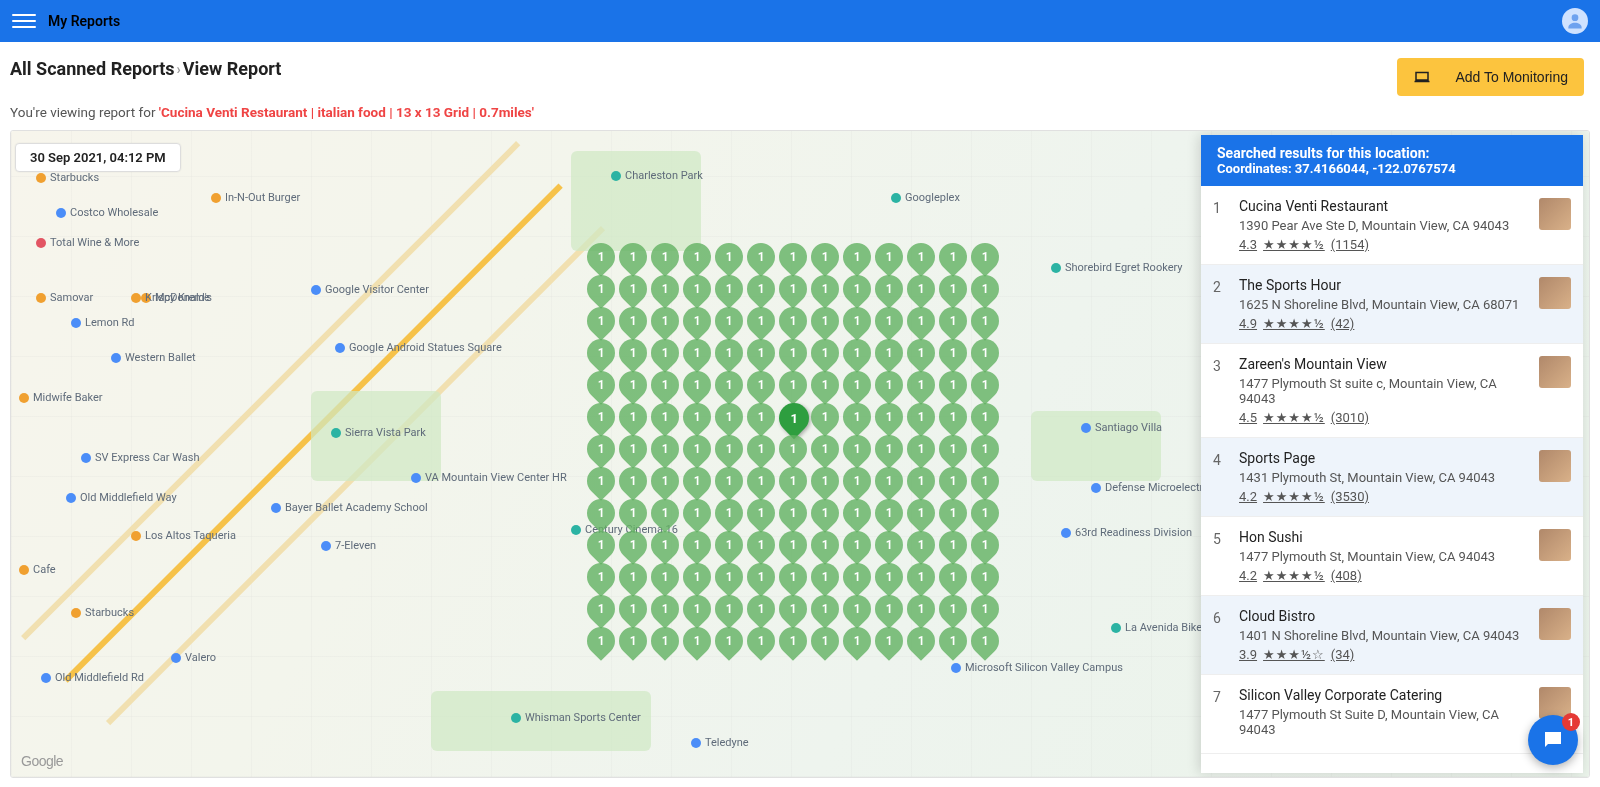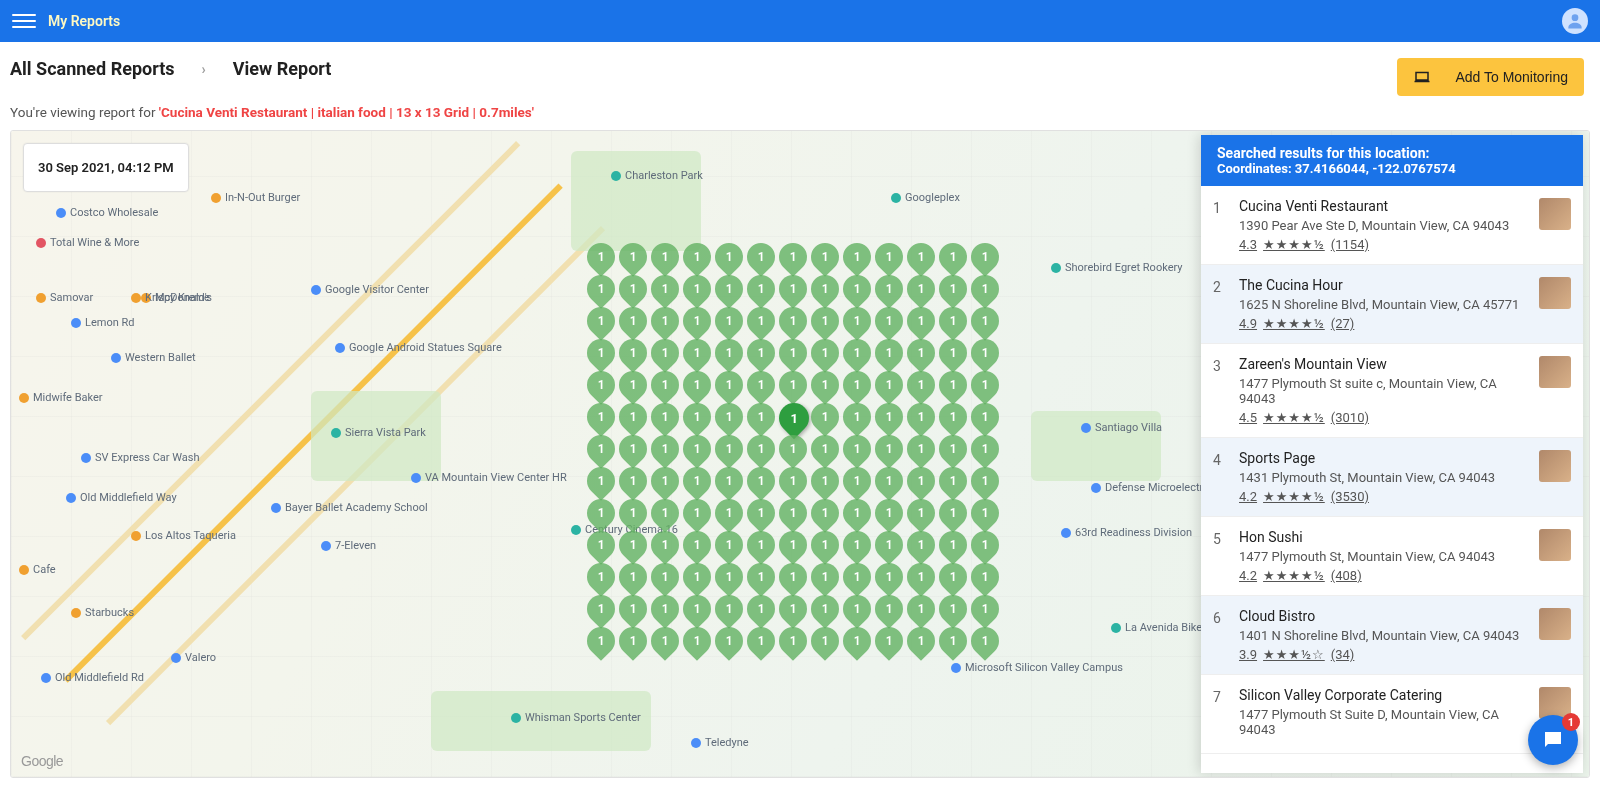--- a/index.html
+++ b/index.html
@@ -1,28 +1,28 @@
 <!DOCTYPE html>
 <html><head>
 <meta charset="utf-8">
 <style>
   * { box-sizing: border-box; margin: 0; padding: 0; }
   body { font-family: -apple-system, BlinkMacSystemFont, "Segoe UI", Roboto, Arial, sans-serif; background: #fff; color: #212121; width: 1600px; height: 787px; overflow: hidden; position: relative; }
 
   
-  .topbar { height: 42px; background: #1a73e8; display: flex; align-items: center; padding: 0 12px; color: #fef9c3; }
+  .topbar { height: 42px; background: #1a73e8; display: flex; align-items: center; padding: 0 12px; color: #000000; }
   .hamburger { width: 24px; height: 24px; cursor: pointer; display: flex; flex-direction: column; justify-content: center; gap: 4px; }
   .hamburger span { display: block; height: 2px; background: #fff; border-radius: 1px; }
   .topbar-title { margin-left: 12px; font-weight: 600; font-size: 14px; }
   .avatar { margin-left: auto; width: 26px; height: 26px; border-radius: 50%; background: #cfe2ff; display: flex; align-items: center; justify-content: center; }
   .avatar svg { width: 20px; height: 20px; fill: #6ea2ef; }
 
   
   .header { display: flex; align-items: flex-start; justify-content: space-between; padding: 16px 16px 8px 10px; }
-  .breadcrumb { display: flex; align-items: center; gap: 27px; font-size: 18px; font-weight: 700; }
+  .breadcrumb { display: flex; align-items: center; gap: 2px; font-size: 18px; font-weight: 700; }
   .chev { font-size: 14px; color: #9e9e9e; }
   .subline { font-size: 13.5px; color: #555; padding: 0 10px 10px 10px; }
   .subline b { color: #ef4444; font-weight: 700; }
   .actions { display: flex; gap: 12px; }
   .btn { background: #fcc43e; border: none; border-radius: 4px; padding: 10px 16px; font-size: 14px; font-weight: 500; display: inline-flex; align-items: center; gap: 24px; cursor: pointer; color: #212121; }
   .btn svg { width: 18px; height: 18px; }
 
   
   .main { position: relative; margin: 0 10px; border: 1px solid #e0e0e0; border-radius: 3px; height: 648px; overflow: hidden; }
   .map-bg { position: absolute; inset: 0; background:
@@ -41,21 +41,21 @@
   .gp3 { left: 1020px; top: 280px; width: 130px; height: 70px; }
   .gp4 { left: 420px; top: 560px; width: 220px; height: 60px; }
 
   .poi { position:absolute; font-size:11px; color:#5f6b7a; white-space:nowrap; }
   .poi .pin { display:inline-block; width:10px; height:10px; border-radius:50%; margin-right:4px; vertical-align:middle; }
   .pin.blue{background:#4b8df8}.pin.orange{background:#f0a030}.pin.teal{background:#2bb3a3}.pin.red{background:#e25563}
 
   .google-logo { position:absolute; left:10px; bottom:8px; font-family: Arial, sans-serif; font-size:14px; color:#999; letter-spacing:-0.5px; }
 
   
-  .timestamp { position: absolute; left: 12px; top: 12px; background: #fff; border: 1px solid #ddd; border-radius: 4px; padding: 16px 14px; font-size: 13px; font-weight: 600; box-shadow: 0 0 0 1px rgba(0,0,0,0.02); z-index: 5;}
+  .timestamp { position: absolute; left: 4px; top: 12px; background: #fff; border: 1px solid #ddd; border-radius: 4px; padding: 6px 14px; font-size: 13px; font-weight: 600; box-shadow: 0 0 0 1px rgba(0,0,0,0.02); z-index: 5;}
 
   
   .grid { position: absolute; left: 576px; top: 112px; display: grid; grid-template-columns: repeat(13, 32px); grid-template-rows: repeat(13, 32px); z-index: 3;}
   .marker { width: 28px; height: 28px; border-radius: 50% 50% 50% 0; background: rgba(97,178,97,0.8); transform: rotate(-45deg); display:flex; align-items:center; justify-content:center; }
   .marker span { transform: rotate(45deg); color:#fff; font-size:12px; font-weight:600; }
   .marker.center { background:#2e9e3f; width:30px; height:30px; box-shadow: 0 2px 4px rgba(0,0,0,0.3); }
   .marker.center span { font-size:13px; font-weight:700; }
 
   
   .sidebar { position:absolute; right:6px; top:4px; bottom:4px; width:382px; background:#fff; box-shadow: -2px 0 12px rgba(0,0,0,0.15); z-index:10; display:flex; flex-direction:column; border-radius: 0; }
@@ -686,23 +686,23 @@
           <div class="rbody">
             <div class="rname">Cucina Venti Restaurant</div>
             <div class="raddr">1390 Pear Ave Ste D, Mountain View, CA 94043</div>
             <div class="rrate">4.3 <span class="stars">★★★★½</span> <span>(1154)</span></div>
           </div>
           <div class="thumb"></div>
         </div>
         <div class="result alt">
           <div class="rank">2</div>
           <div class="rbody">
-            <div class="rname">The Cucina Hour</div>
-            <div class="raddr">1625 N Shoreline Blvd, Mountain View, CA 45771</div>
-            <div class="rrate">4.9 <span class="stars">★★★★½</span> <span>(27)</span></div>
+            <div class="rname">The Sports Hour</div>
+            <div class="raddr">1625 N Shoreline Blvd, Mountain View, CA 68071</div>
+            <div class="rrate">4.9 <span class="stars">★★★★½</span> <span>(42)</span></div>
           </div>
           <div class="thumb"></div>
         </div>
         <div class="result">
           <div class="rank">3</div>
           <div class="rbody">
             <div class="rname">Zareen's Mountain View</div>
             <div class="raddr">1477 Plymouth St suite c, Mountain View, CA 94043</div>
             <div class="rrate">4.5 <span class="stars">★★★★½</span> <span>(3010)</span></div>
           </div>

